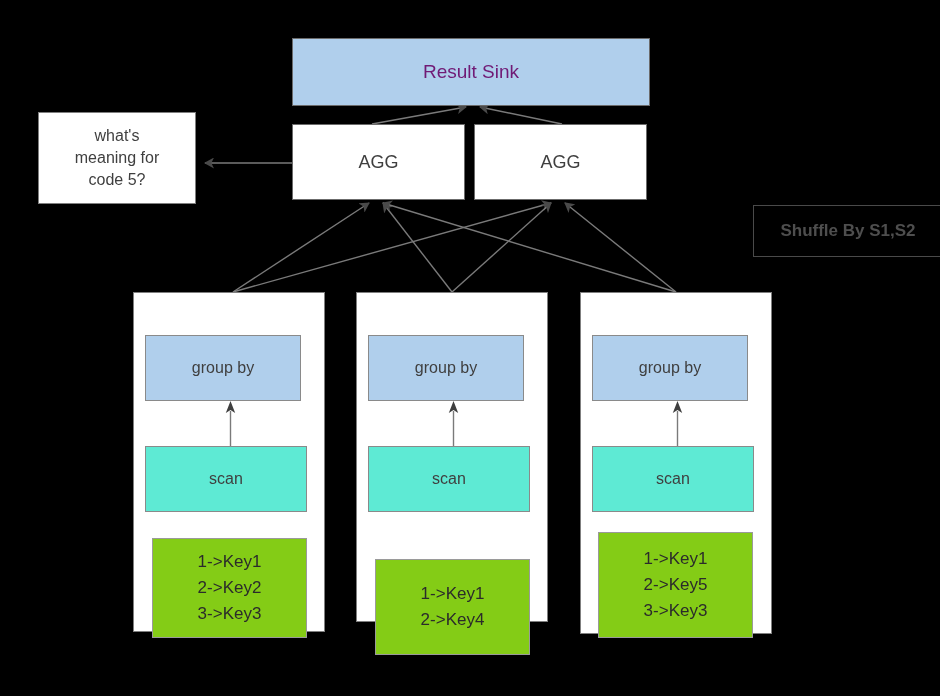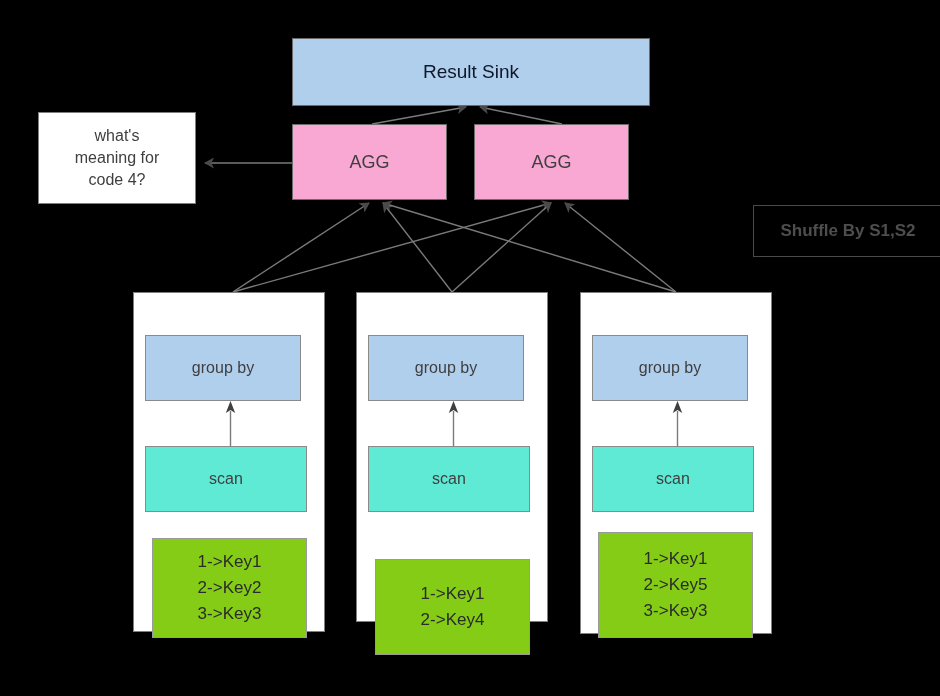--- a/index.html
+++ b/index.html
@@ -28,28 +28,28 @@
   }
   
   #result-sink {
     left: 292px;
     top: 38px;
     width: 358px;
     height: 68px;
     background: #b0cfec;
     border-color: #6b6b6b;
     font-size: 19px;
-    color: #0f172a;
+    color: #701a75;
   }
   
   .agg {
     top: 124px;
-    width: 155px;
+    width: 173px;
     height: 76px;
-    background: #f9a8d4;
+    background: #ffffff;
     border-color: #6b6b6b;
     font-size: 18px;
     color: #3f3f3f;
   }
   #agg-left  { left: 292px; }
   #agg-right { left: 474px; }
 
   
   #callout {
     left: 38px;
@@ -180,21 +180,21 @@
   </svg>
 
   <div class="box" id="result-sink">Result Sink</div>
 
   <div class="box agg" id="agg-left">AGG</div>
   <div class="box agg" id="agg-right">AGG</div>
 
   <div class="box" id="callout">
     <span>what's</span>
     <span>meaning for</span>
-    <span>code 4?</span>
+    <span>code 5?</span>
   </div>
 
   <div class="box" id="shuffle-label">Shuffle By S1,S2</div>
 
   <div class="worker" id="worker-0">
     <div class="inner-box groupby">group by</div>
     <svg class="inner-arrow" viewBox="0 0 11 46">
       <line x1="5.5" y1="46" x2="5.5" y2="10" stroke="#7a7a7a" stroke-width="1.4"></line>
       <path d="M5.5,0 L10.2,12 L5.5,9 L0.8,12 Z" fill="#3f3f3f"></path>
     </svg>

